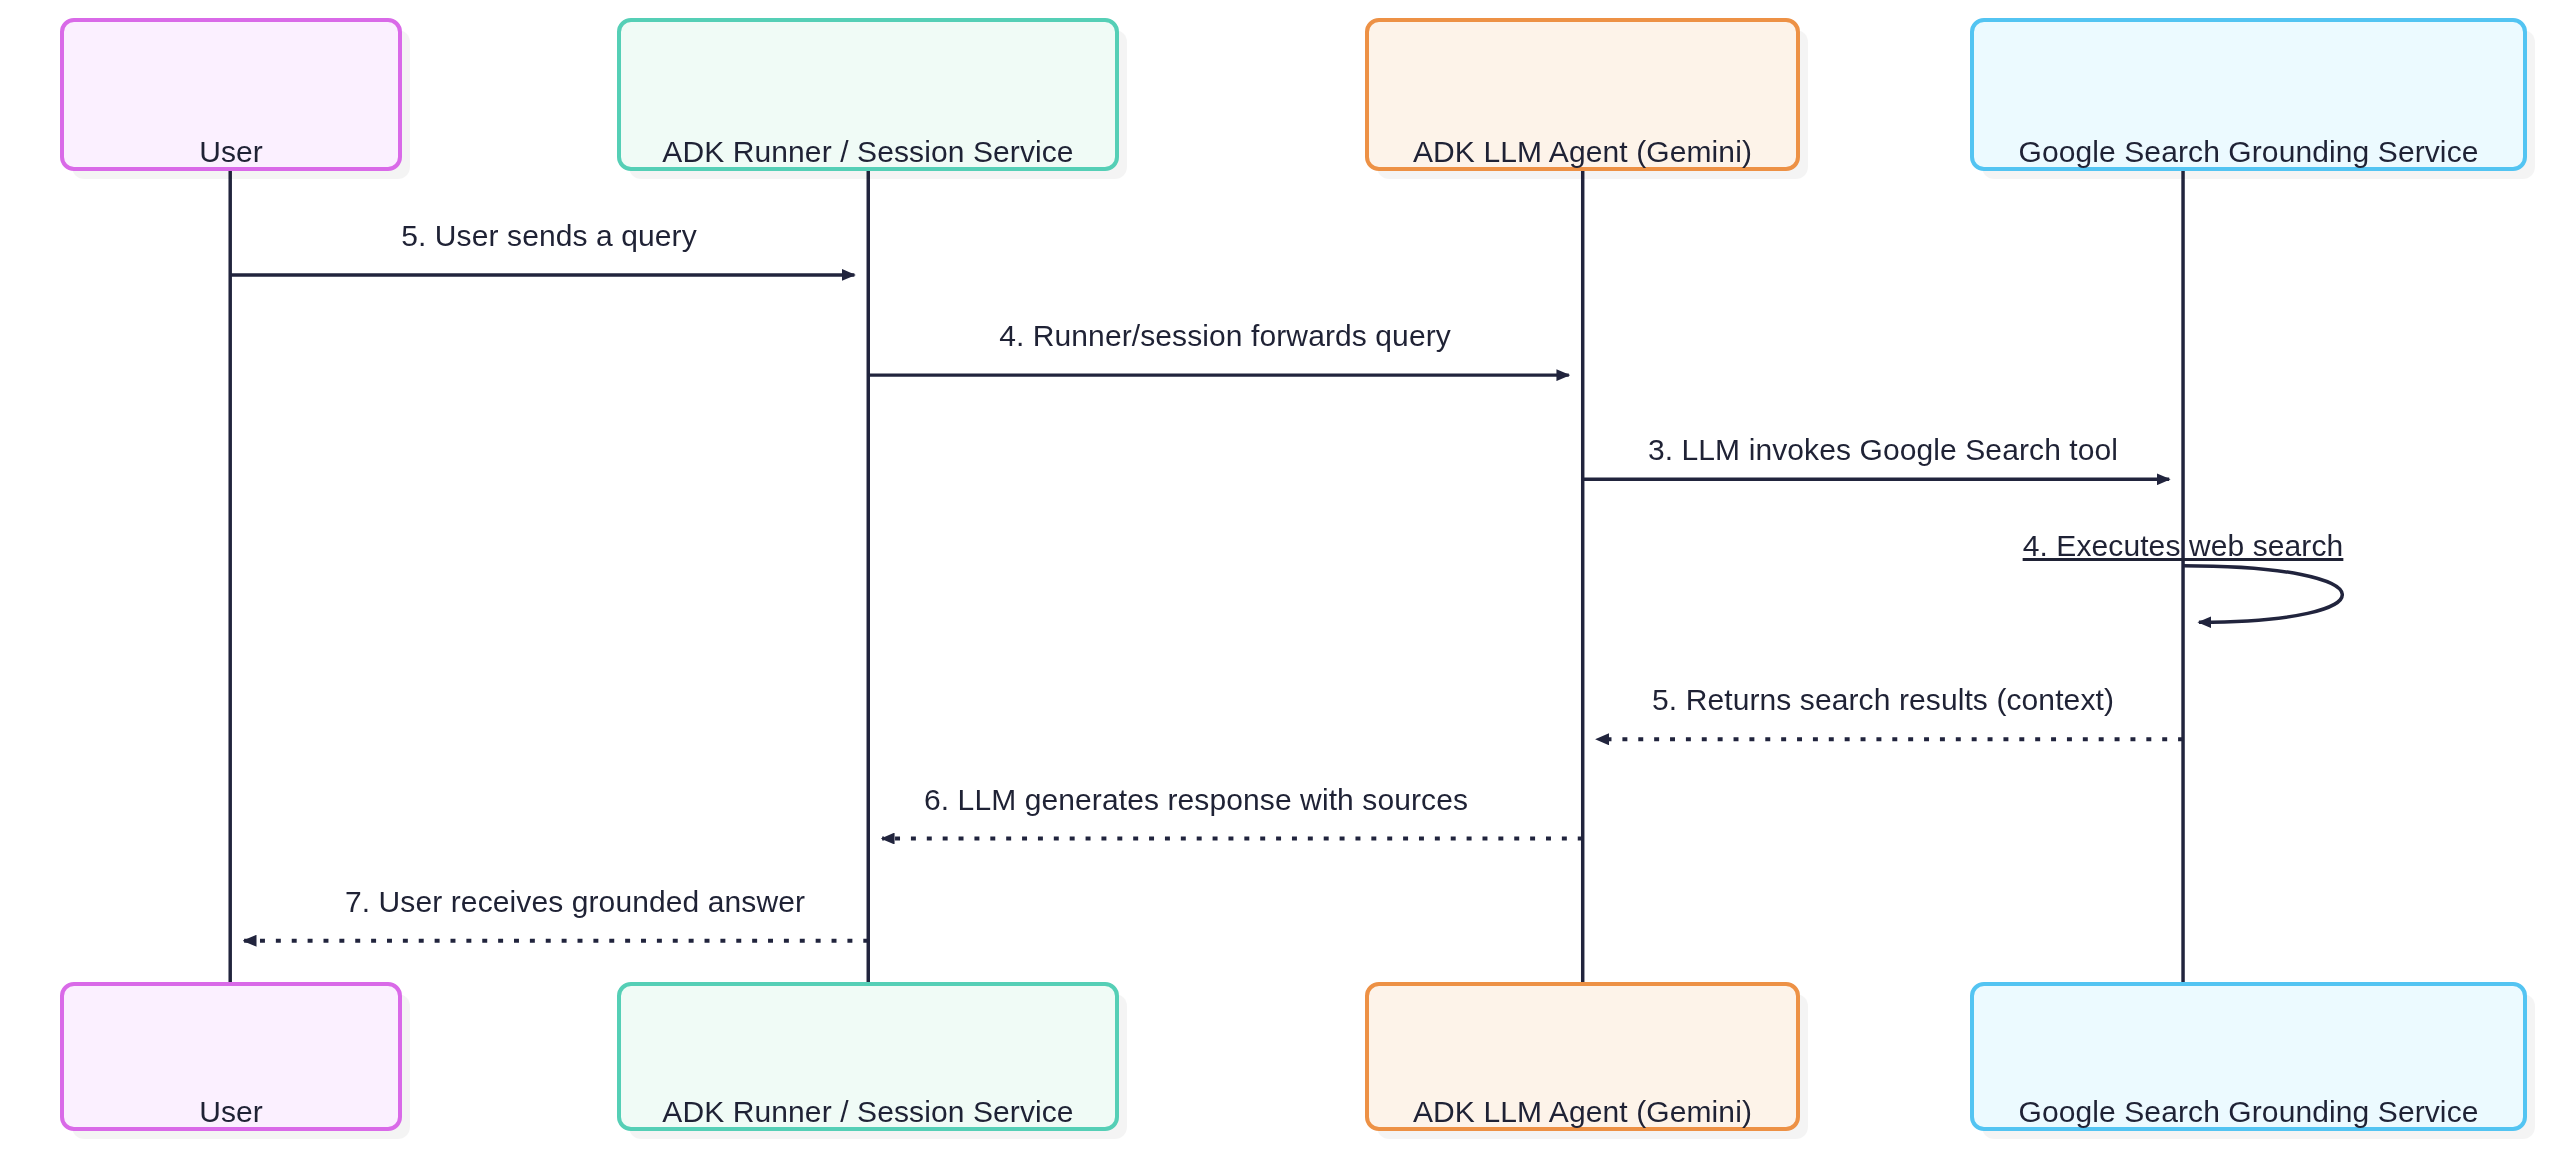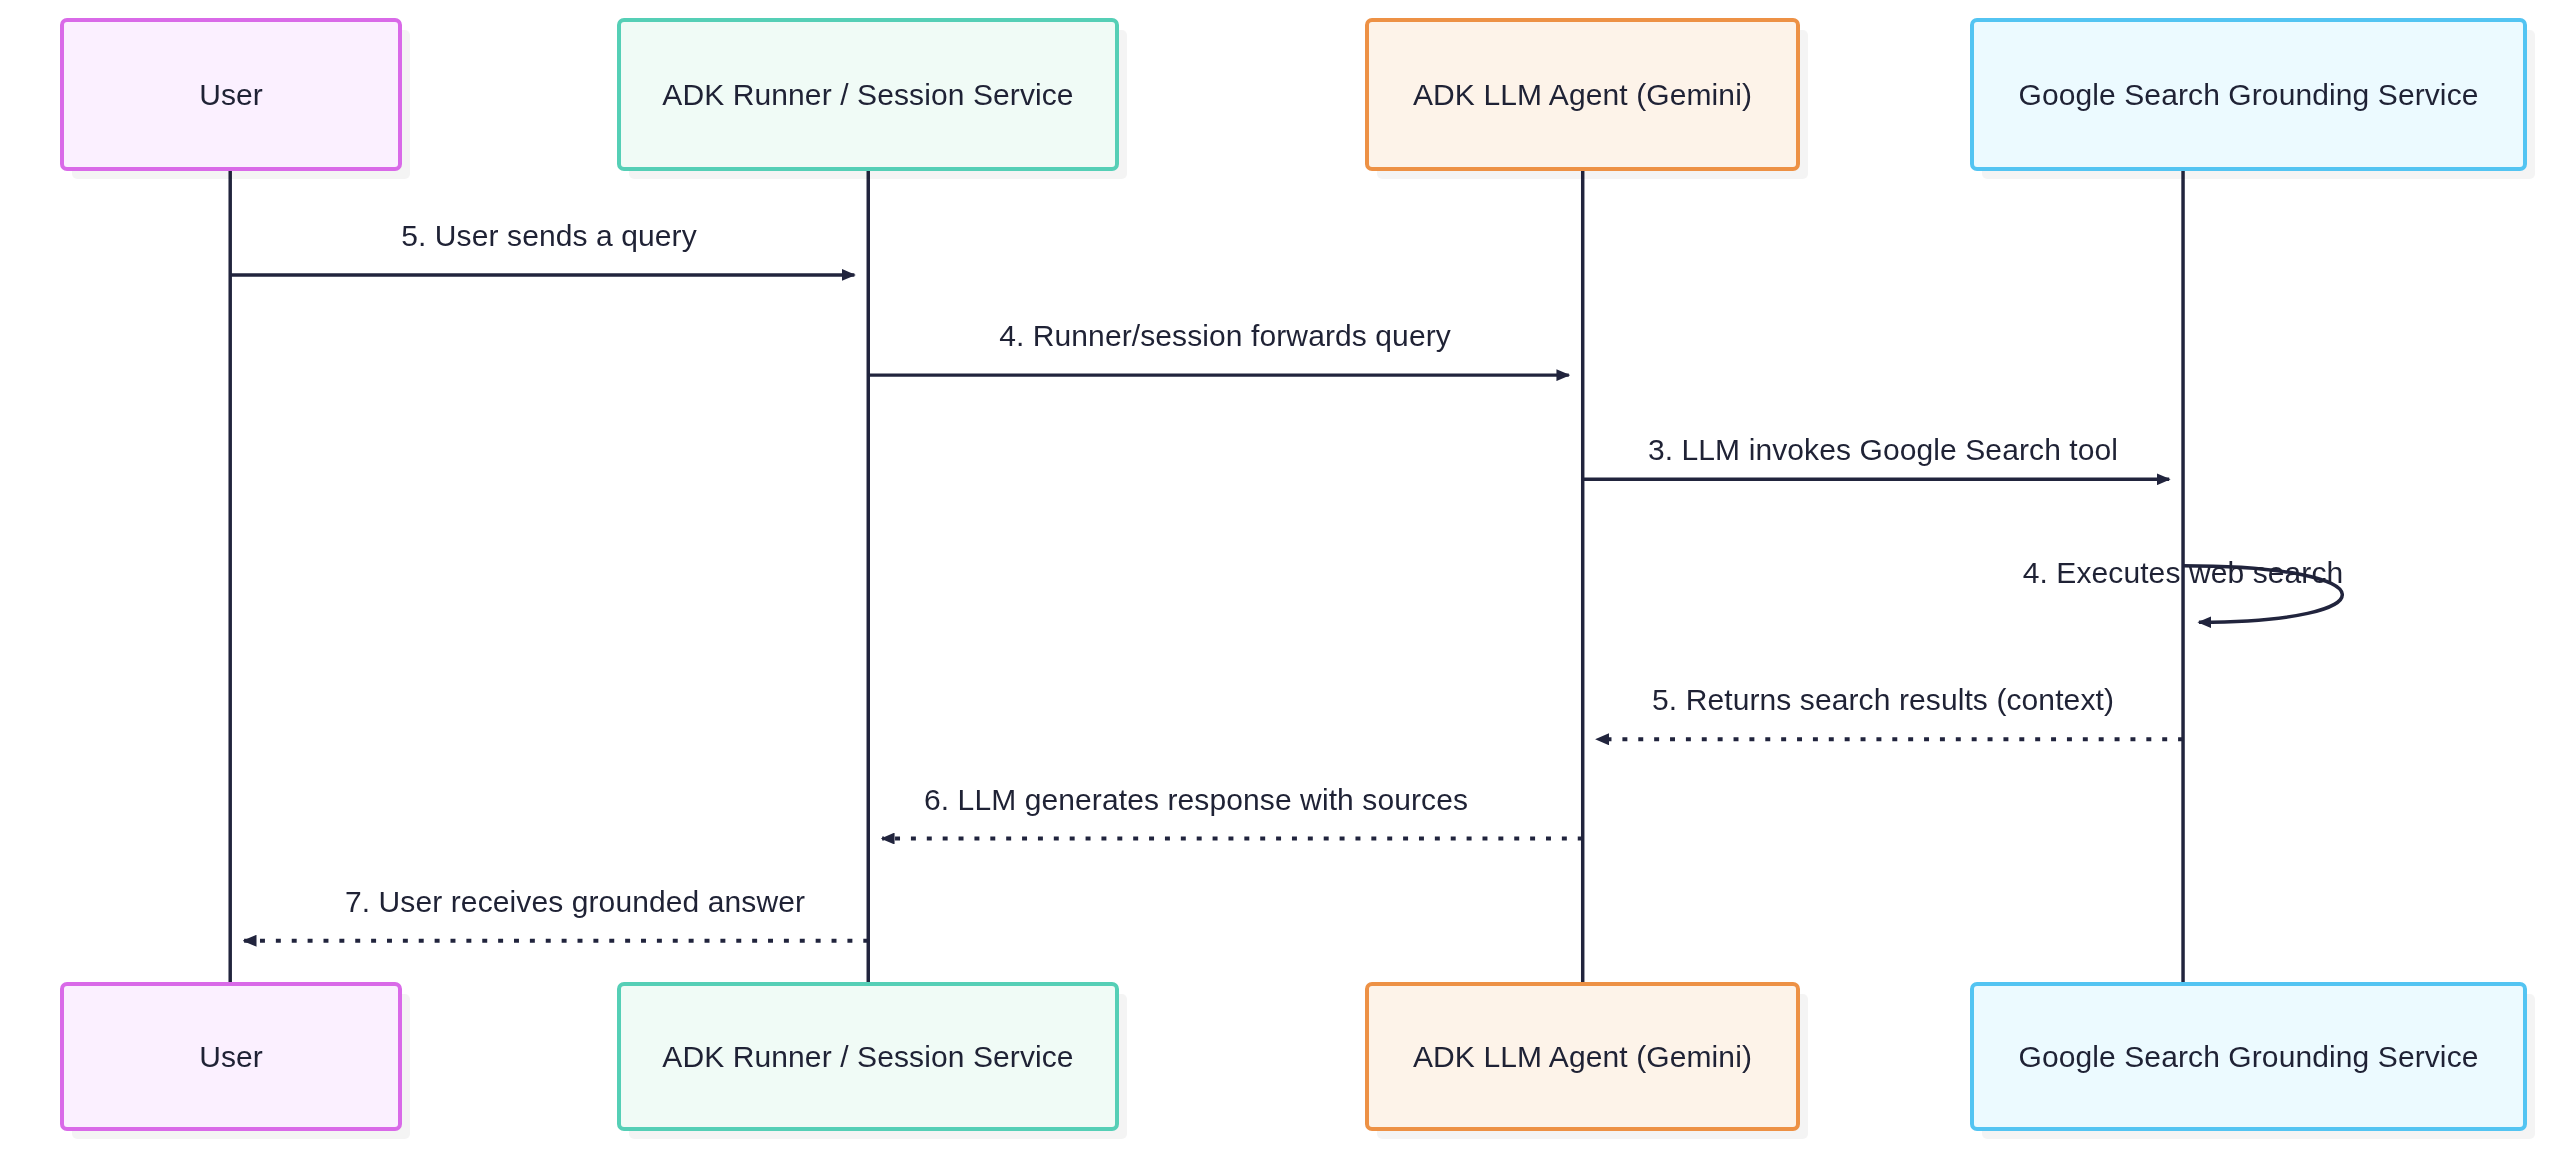--- a/index.html
+++ b/index.html
@@ -25,23 +25,23 @@
     top: 0;
     width: 2576px;
     height: 1171px;
     overflow: visible;
   }
   .participant-box {
     position: absolute;
     box-sizing: border-box;
     border-width: 4px;
     border-style: solid;
-    border-radius: 7px;
+    border-radius: 14px;
     display: flex;
-    align-items: center;
+    align-items: flex-end;
     justify-content: center;
     box-shadow: 10px 10px 0 -2px rgba(0,0,0,0.045);
   }
   .participant-label {
     font-size: 30px;
     color: #1f2235;
     letter-spacing: 0.1px;
     white-space: nowrap;
     line-height: 1;
   }
@@ -113,20 +113,20 @@
       </div>
       <div class="participant-box" style="left: 1970px; top: 982px; width: 557px; height: 149px; border-color: rgb(83, 196, 242); background: rgb(236, 250, 255);">
         <span class="participant-label">Google Search Grounding Service</span>
       </div>
     </div>
 
   <div id="message-labels">
       <div class="msg-label" style="left: 549px; top: 251px;">5. User sends a query</div>
       <div class="msg-label" style="left: 1225px; top: 351px;">4. Runner/session forwards query</div>
       <div class="msg-label" style="left: 1883px; top: 465px;">3. LLM invokes Google Search tool</div>
-      <div class="msg-label" style="left: 2183px; top: 588px;">4. Executes web search</div>
+      <div class="msg-label" style="left: 2183px; top: 561px; text-decoration: underline;">4. Executes web search</div>
       <div class="msg-label" style="left: 1883px; top: 715px;">5. Returns search results (context)</div>
       <div class="msg-label" style="left: 1196px; top: 815px;">6. LLM generates response with sources</div>
       <div class="msg-label" style="left: 575px; top: 917px;">7. User receives grounded answer</div>
     </div>
 
 </div>
 
 
 </body></html>

